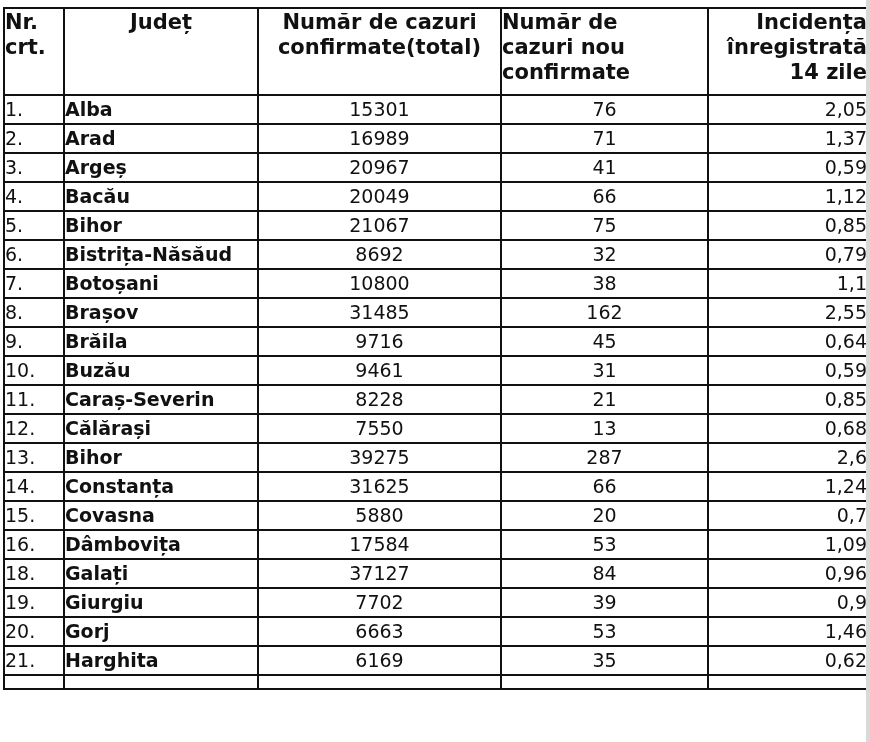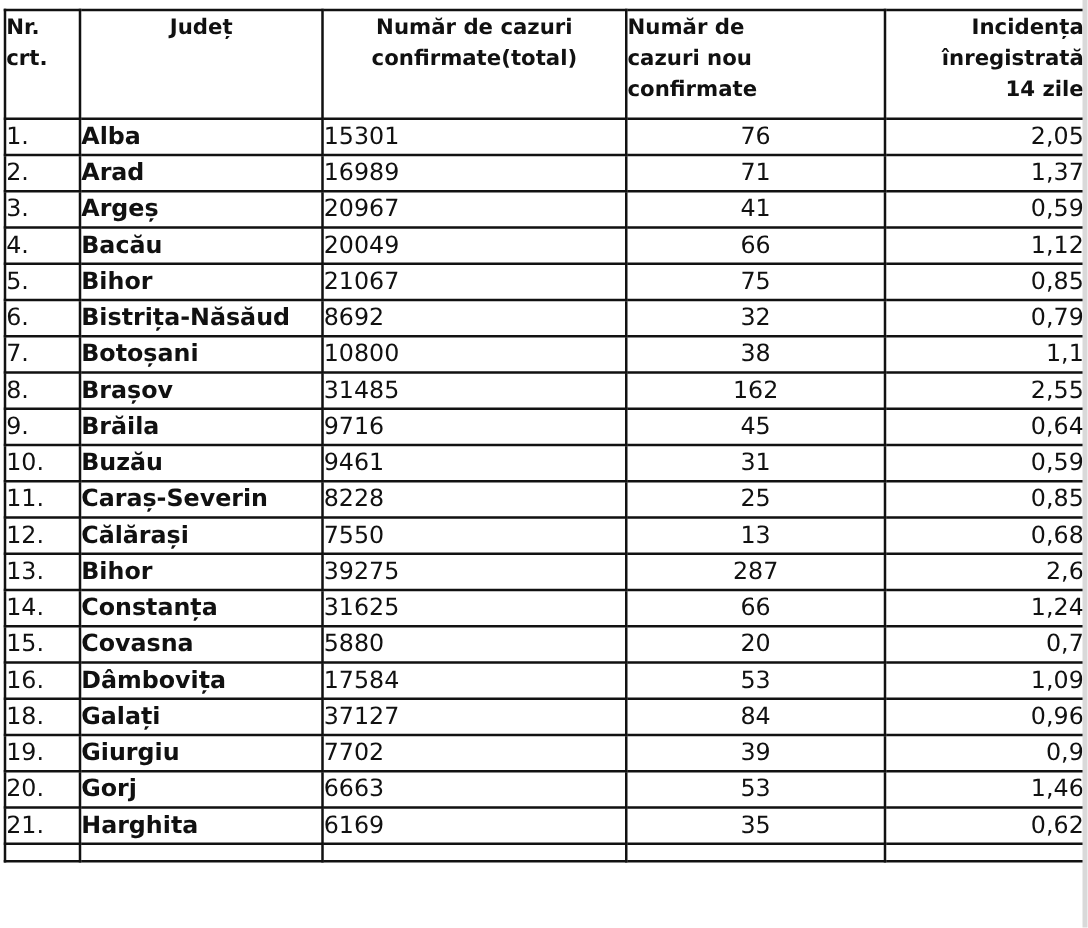--- a/index.html
+++ b/index.html
@@ -25,39 +25,39 @@
     table-layout: fixed;
   }
   table.data td, table.data th {
     border: 2px solid #111111;
     padding: 0;
     overflow: hidden;
     white-space: nowrap;
   }
   table.data th {
     font-weight: bold;
-    font-size: 17px;
+    font-size: 21px;
     line-height: 25px;
     vertical-align: top;
     height: 84px;
     padding-top: 1px;
   }
   th.c-nr { text-align: left; padding-left: 4px; }
   th.c-judet { text-align: center; }
   th.c-total { text-align: center; }
   th.c-new { text-align: left; }
   th.c-inc { text-align: right; padding-right: 4px; }
   table.data td {
     font-size: 19px;
     height: 27px;
     line-height: 27px;
   }
   td.c-nr { text-align: left; padding-left: 6px; }
   td.c-judet { text-align: left; padding-left: 8px; font-weight: bold; }
-  td.c-total { text-align: left; margin-top: 17px; }
+  td.c-total { text-align: center; margin-top: 17px; }
   td.c-new { text-align: center; }
   td.c-inc { text-align: right; padding-right: 28px; }
   tr.partial td { height: 12px; line-height: 12px; font-size: 1px; color: transparent; }
   .right-edge {
     position: absolute;
     right: 0;
     top: 0;
     width: 4px;
     height: 742px;
     background: #d9d9d9;
@@ -168,21 +168,21 @@
           <td class="c-nr">10.</td>
           <td class="c-judet">Buzău</td>
           <td class="c-total">9461</td>
           <td class="c-new">31</td>
           <td class="c-inc">0,59</td>
         </tr>
         <tr>
           <td class="c-nr">11.</td>
           <td class="c-judet">Caraș-Severin</td>
           <td class="c-total">8228</td>
-          <td class="c-new">25</td>
+          <td class="c-new">21</td>
           <td class="c-inc">0,85</td>
         </tr>
         <tr>
           <td class="c-nr">12.</td>
           <td class="c-judet">Călărași</td>
           <td class="c-total">7550</td>
           <td class="c-new">13</td>
           <td class="c-inc">0,68</td>
         </tr>
         <tr>

